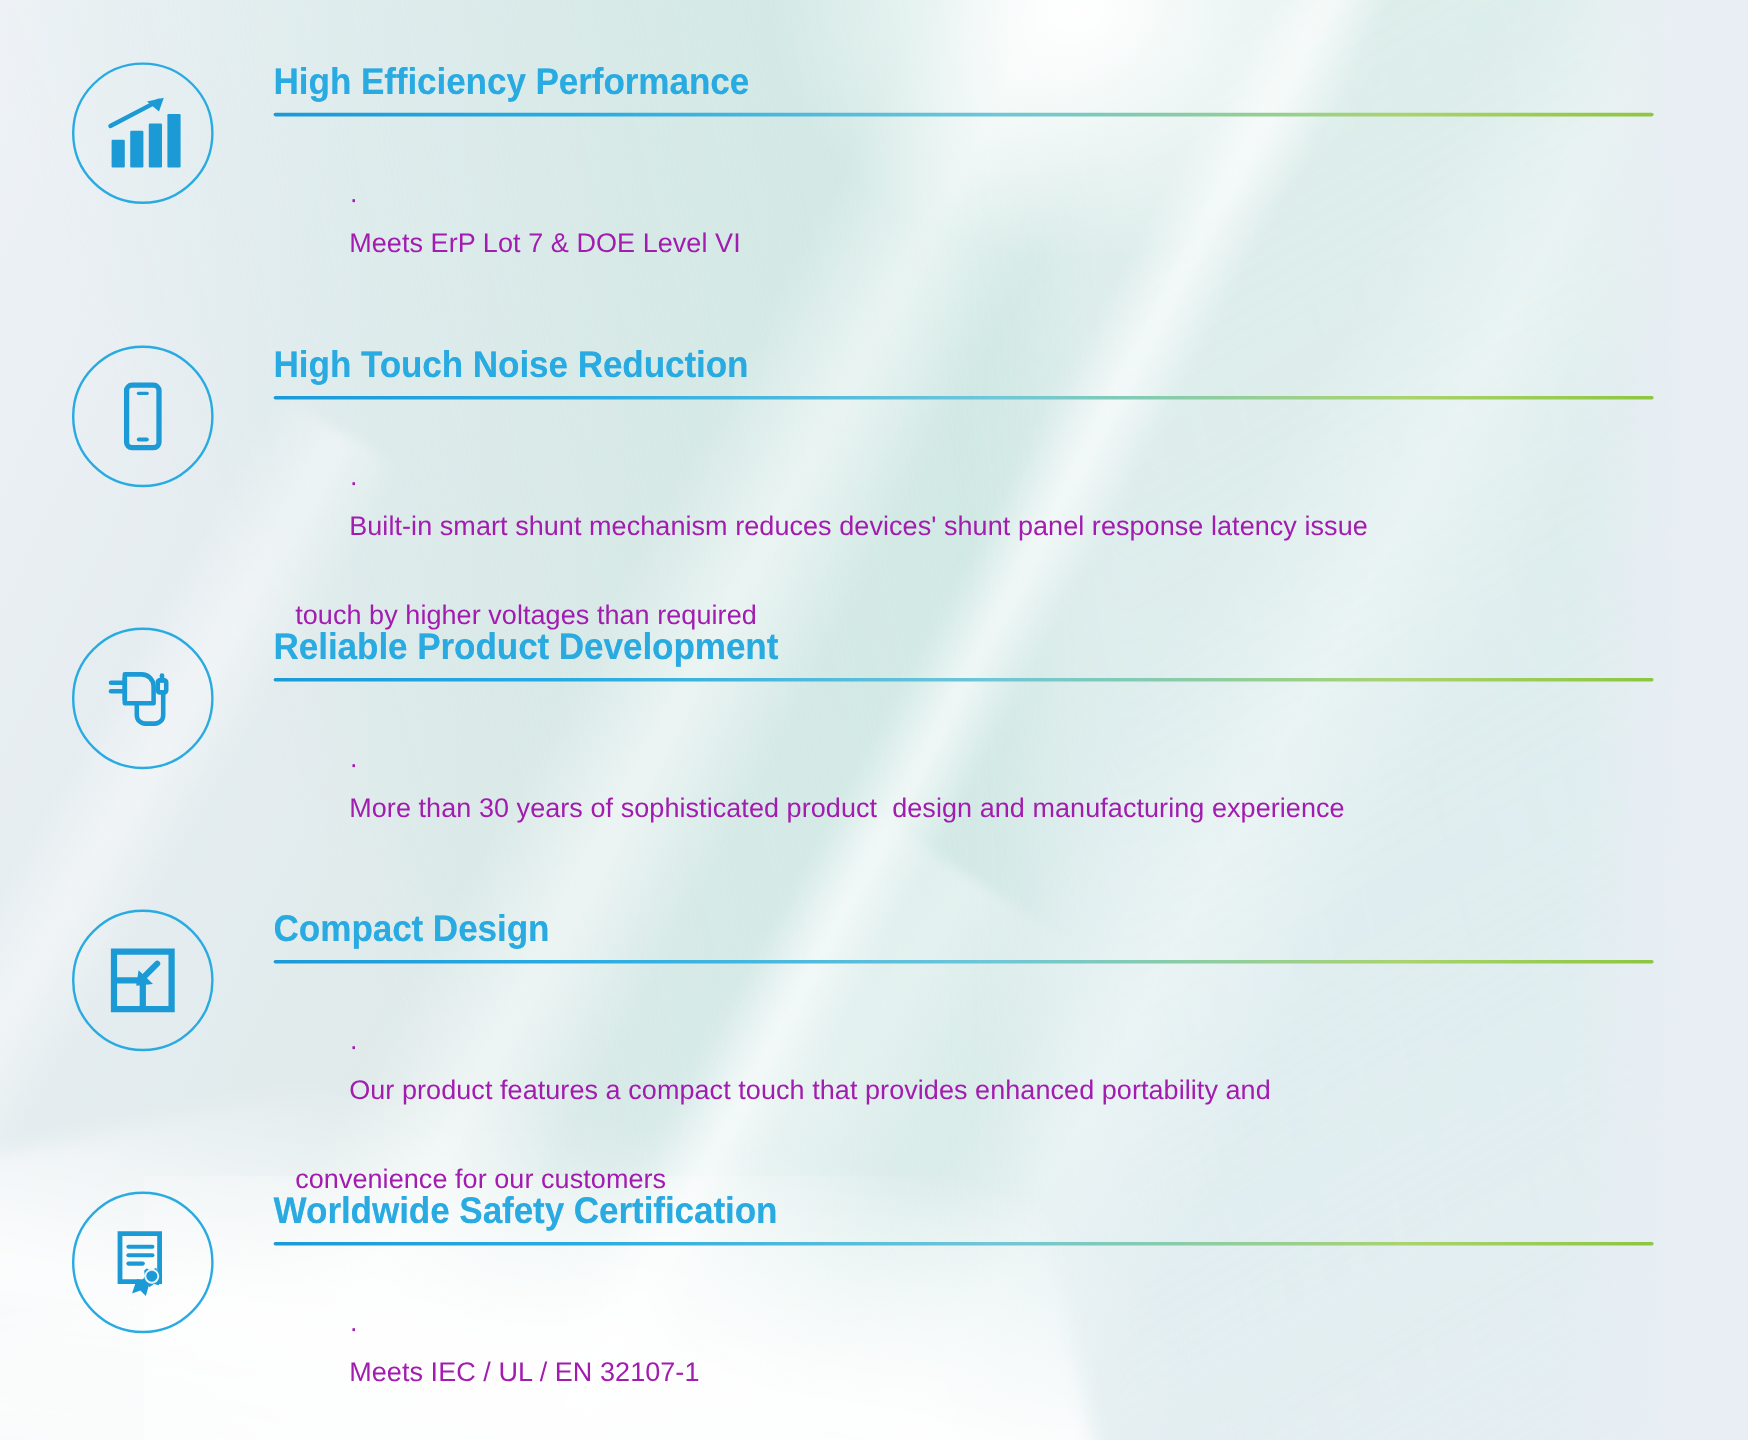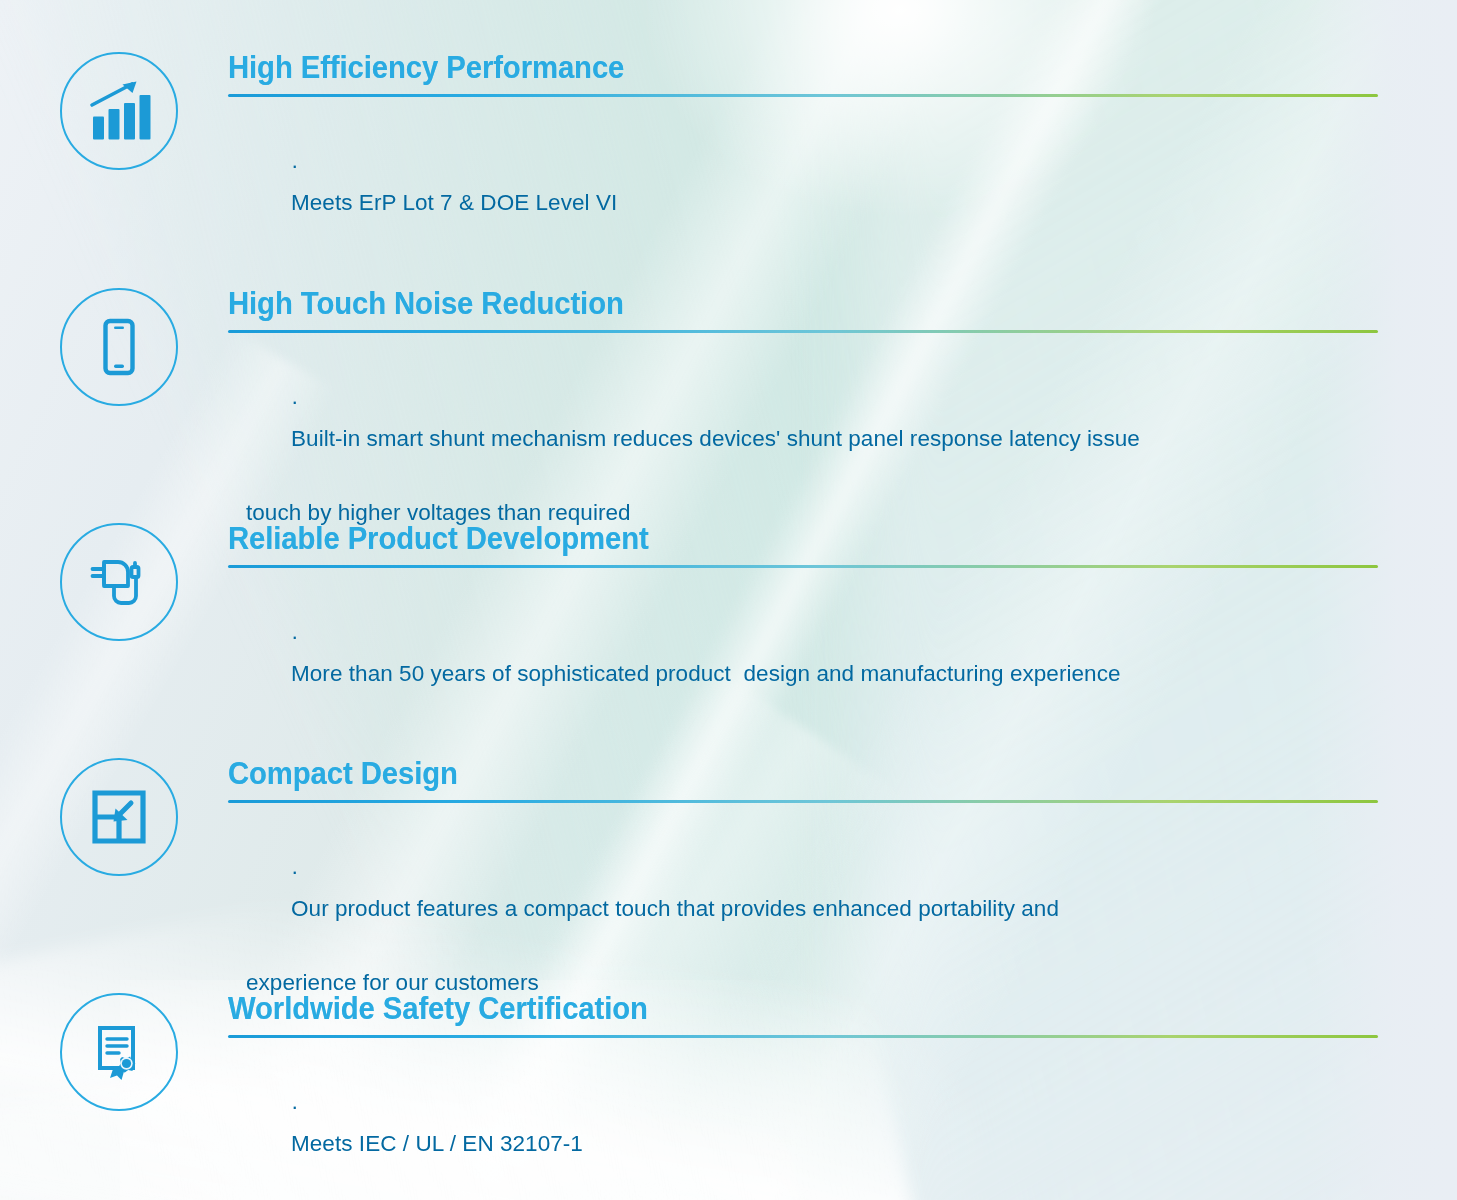--- a/index.html
+++ b/index.html
@@ -128,21 +128,21 @@
     text-shadow:0 0 .4px rgba(41,171,226,.5);
   }
   .divider{
     height:3px;
     margin-top:9px;
     background:linear-gradient(90deg,#1A9BD8 0%, #29ABE2 22%, #6EC6D8 52%, #A9D36E 82%, #8DC63F 100%);
     border-radius:2px;
   }
   .blines{
     margin-top:13px;
-    color:#0369a1;
+    color:#a21caf;
     font-size:22.5px;
     line-height:37px;
     letter-spacing:.05px;
   }
   .bline{
     display:block;
     white-space:pre-wrap;
   }
   .bline .dot{ letter-spacing:1px; }
   .bline .cont{ display:block; padding-left:18px; }
@@ -232,21 +232,21 @@
           </g>
         </svg>
       </div>
     </div>
     <div class="body">
       <div class="ftitle">Reliable Product Development</div>
       <div class="divider"></div>
       <div class="blines">
         <div class="bline">
           <span class="dot">·</span>
-          <span>More than 50 years of sophisticated product  design and manufacturing experience</span>
+          <span>More than 30 years of sophisticated product  design and manufacturing experience</span>
         </div>
       </div>
     </div>
   </section>
 
   <section class="feature" style="top:758px">
     <div class="icon-wrap">
       <div class="icon-circle">
         <svg width="70" height="70" viewBox="0 0 70 70" aria-hidden="true">
           <path d="M11 11 H59 V59 H11 Z" fill="none" stroke="#1C9AD6" stroke-width="5.2"></path>
@@ -256,21 +256,21 @@
         </svg>
       </div>
     </div>
     <div class="body">
       <div class="ftitle">Compact Design</div>
       <div class="divider"></div>
       <div class="blines">
         <div class="bline">
           <span class="dot">·</span>
           <span>Our product features a compact touch that provides enhanced portability and</span>
-          <span class="cont">experience for our customers</span>
+          <span class="cont">convenience for our customers</span>
         </div>
       </div>
     </div>
   </section>
 
   <section class="feature" style="top:993px">
     <div class="icon-wrap">
       <div class="icon-circle">
         <svg width="72" height="72" viewBox="0 0 72 72" aria-hidden="true">
           <path d="M17 12 H50 V52 H17 Z" fill="none" stroke="#1C9AD6" stroke-width="4"></path>

